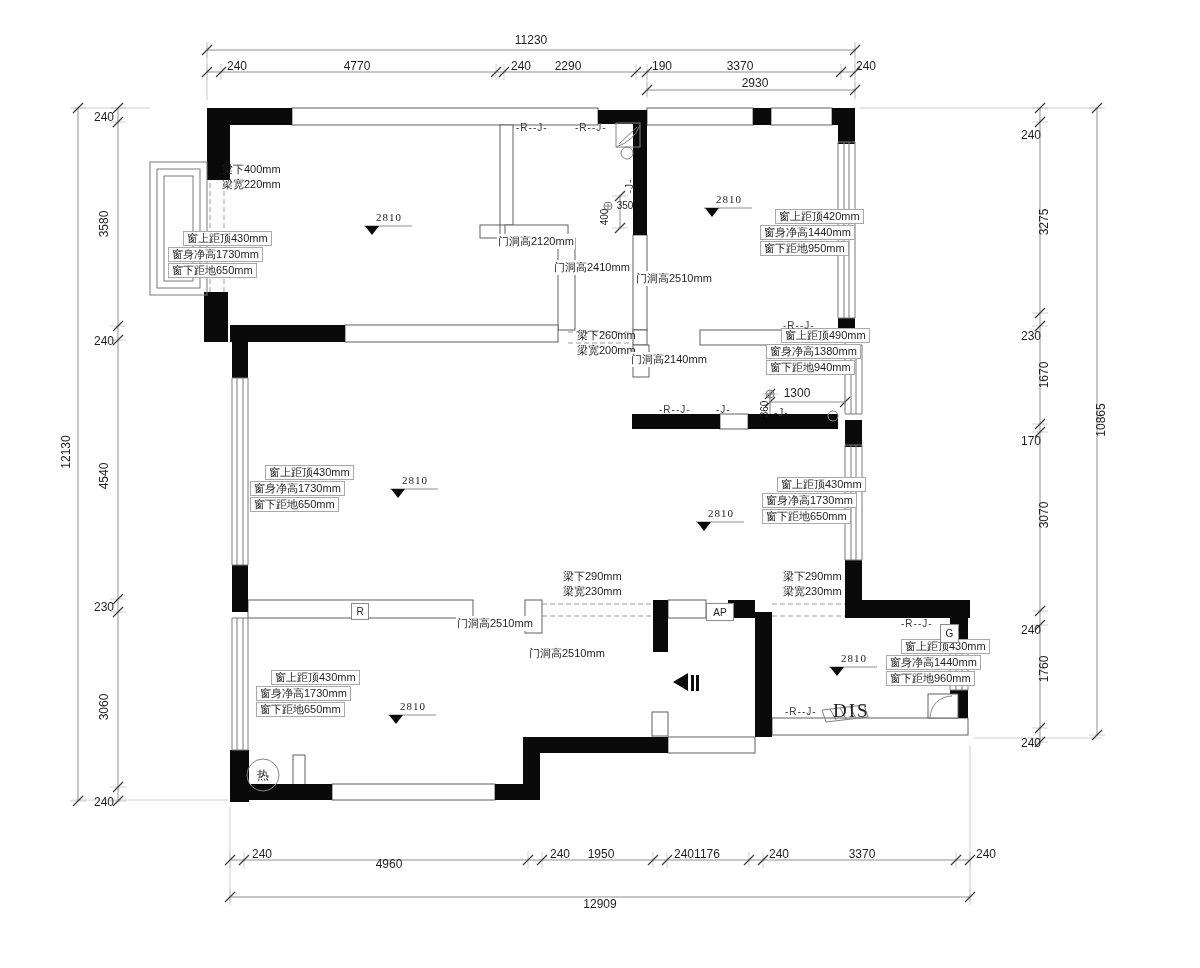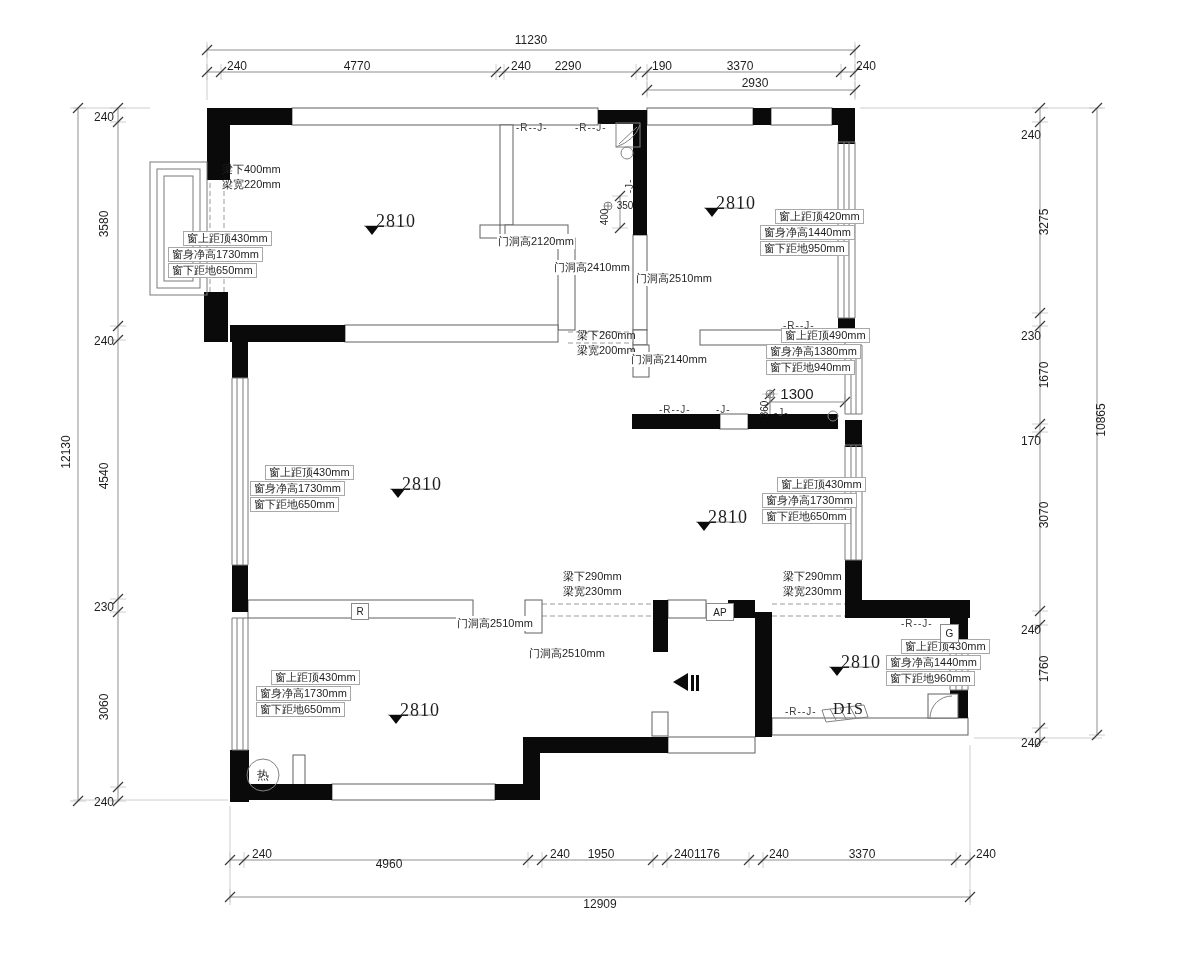--- a/index.html
+++ b/index.html
@@ -12,22 +12,22 @@
   .dim{stroke:#8f8f8f;stroke-width:1;fill:none}
   .tick{stroke:#3c3c3c;stroke-width:1.3}
   .ext{stroke:#c2c2c2;stroke-width:0.8}
   .dash{stroke:#9b9b9b;stroke-width:1;stroke-dasharray:5 3;fill:none}
   .fix{fill:none;stroke:#828282;stroke-width:1}
   .lbl{position:absolute;white-space:nowrap;color:#1e1e1e;font-family:"Liberation Sans",sans-serif;font-size:12px;}
   .c{transform:translate(-50%,-50%);}
   .v{transform:translate(-50%,-50%) rotate(-90deg);}
   .door{font-size:11px;background:#fff;padding:0 1px;}
   .rj{font-size:10px;color:#3a3a3a;letter-spacing:1px;}
-  .elevt{font-size:18px;font-family:"Liberation Serif",serif;letter-spacing:1px;}
-  .dis{font-size:16px;font-family:"Liberation Serif",serif;letter-spacing:2px;}
+  .elevt{font-size:11px;font-family:"Liberation Serif",serif;letter-spacing:1px;}
+  .dis{font-size:19px;font-family:"Liberation Serif",serif;letter-spacing:2px;}
   .tagbox{position:absolute;border:1px solid #8a8a8a;background:#fff;
           font:10px "Liberation Sans",sans-serif;display:flex;align-items:center;
           justify-content:center;color:#222;}
   .spec{position:absolute;display:flex;flex-direction:column;align-items:flex-start;}
   .sline{border:1px solid #a8a8a8;background:#fff;padding:0 3px;font-size:11px;line-height:13px;
          white-space:nowrap;margin-top:1px;color:#1e1e1e;}
   .sline:first-child{margin-left:15px;}
   .beam{position:absolute;font-size:11px;line-height:15px;color:#1e1e1e;white-space:nowrap;}
 </style>
 </head>
@@ -324,21 +324,21 @@
   <div class="lbl v" style="left:1044px;top:222px">3275</div>
   <div class="lbl c" style="left:1031px;top:336px">230</div>
   <div class="lbl v" style="left:1044px;top:375px">1670</div>
   <div class="lbl c" style="left:1031px;top:441px">170</div>
   <div class="lbl v" style="left:1044px;top:515px">3070</div>
   <div class="lbl c" style="left:1031px;top:630px">240</div>
   <div class="lbl v" style="left:1044px;top:669px">1760</div>
   <div class="lbl c" style="left:1031px;top:743px">240</div>
   <div class="lbl v" style="left:1101px;top:420px">10865</div>
 
-  <div class="lbl c" style="left:797px;top:393px;font-size:15px">1300</div>
+  <div class="lbl c" style="left:797px;top:393px;font-size:12px">1300</div>
   <div class="lbl v" style="left:764px;top:409px;font-size:10px">360</div>
   <div class="lbl c" style="left:625px;top:205px;font-size:10px">350</div>
   <div class="lbl v" style="left:604px;top:217px;font-size:10px">400</div>
 
   <div class="spec" style="left:168px;top:230px">
     <span class="sline">窗上距顶430mm</span>
     <span class="sline">窗身净高1730mm</span>
     <span class="sline">窗下距地650mm</span>
   </div>
   <div class="spec" style="left:760px;top:208px">

